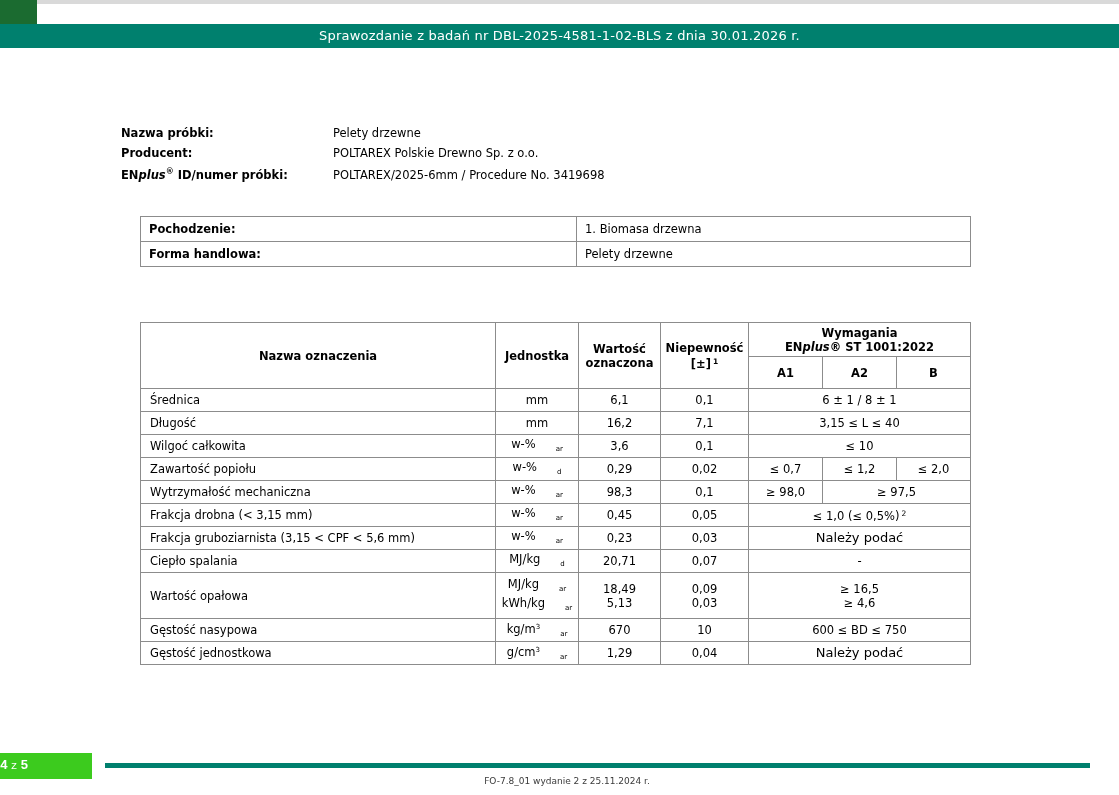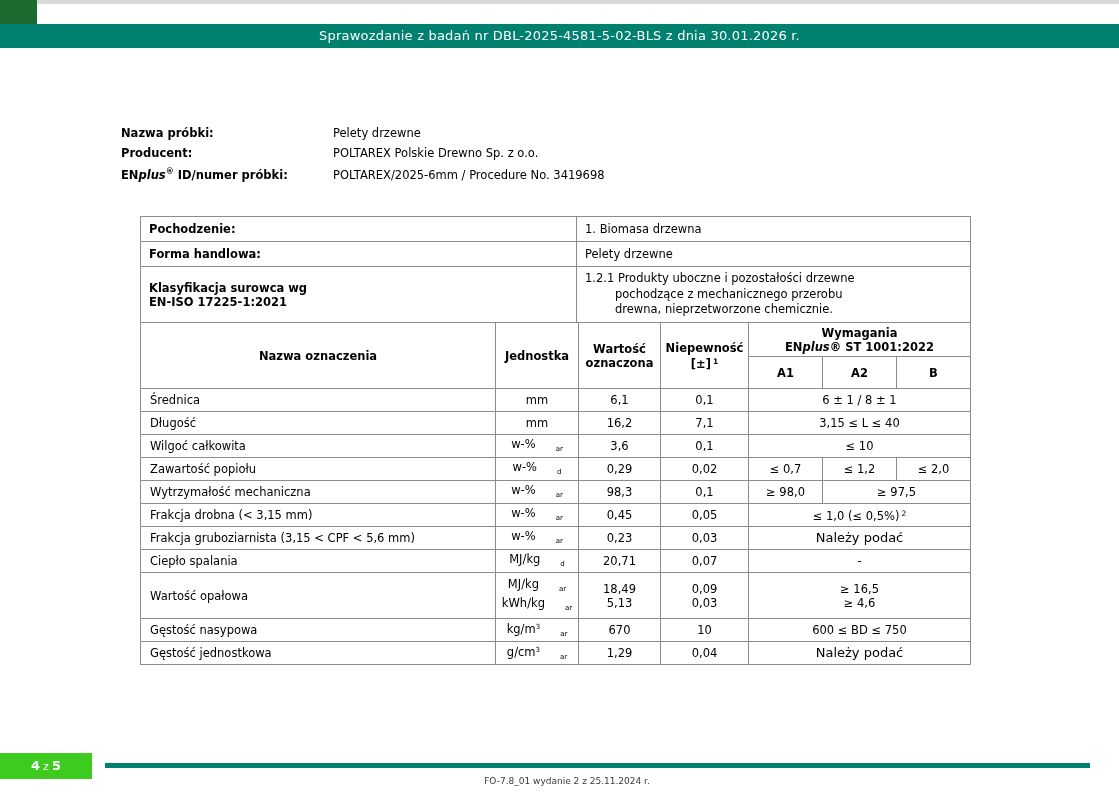--- a/index.html
+++ b/index.html
@@ -40,36 +40,36 @@
   .h2 { height:32px; }
   .c-name { text-align:left !important; padding-left:9px; }
   .mt-row { height:23px; }
   .mt-row-tall { height:46px; }
   .sb { font-size:7px; vertical-align:-3px; margin-left:20px; }
   .sp { font-size:7px; vertical-align:4px; }
   .sup-after { font-size:7.5px; vertical-align:4px; margin-left:2px; }
   .small-txt { font-size:13px; }
 
   .page-badge { position:absolute; left:0; top:753px; width:92px; height:26px; background:#3ccb1e;
-                color:#fff; text-align:center; line-height:26px; font-size:13px; font-weight:bold; }
+                color:#fff; text-align:left; line-height:26px; font-size:13px; font-weight:bold;font-family:Liberation Mono, monospace; }
   .page-badge .sep { font-weight:normal; font-size:11px; padding:0 3px; }
   .footer-line { position:absolute; left:105px; top:763px; width:985px; height:5px; background:#00806e; }
   .doc-code { position:absolute; left:17px; top:776px; width:1100px; text-align:center;
               font-size:9px; color:#3a3a3a; }
 </style>
 </head>
 <body>
 
 <div class="doc">
 
   <div class="top-strip"></div>
   <div class="corner-mark"></div>
 
   <div class="banner">
-    <span>Sprawozdanie z badań nr DBL-2025-4581-5-02-BLS z dnia 30.01.2026 r.</span>
+    <span>Sprawozdanie z badań nr DBL-2025-4581-1-02-BLS z dnia 30.01.2026 r.</span>
   </div>
 
 
   <div class="fields">
     <div class="field-row">
       <span class="field-label">Nazwa próbki:</span><span>Pelety drzewne</span>
     </div>
     <div class="field-row">
       <span class="field-label">Producent:</span><span>POLTAREX Polskie Drewno Sp. z o.o.</span>
     </div>
@@ -84,31 +84,20 @@
         <col style="width:394px">
       </colgroup>
     <tbody>
         <tr class="ih">
       <td class="info-label">Pochodzenie:</td>
       <td>1. Biomasa drzewna</td>
     </tr>
     <tr class="ih">
       <td class="info-label">Forma handlowa:</td>
       <td>Pelety drzewne</td>
-    </tr>
-    <tr class="ih3">
-      <td class="info-label">
-        <div>Klasyfikacja surowca wg</div>
-        <div>EN-ISO 17225-1:2021</div>
-      </td>
-      <td class="k-val">
-        <div>1.2.1 Produkty uboczne i pozostałości drzewne</div>
-        <div class="indent">pochodzące z mechanicznego przerobu</div>
-        <div class="indent">drewna, nieprzetworzone chemicznie.</div>
-      </td>
     </tr>
   </tbody>
     </table>
 
   <table class="main-table">
     <colgroup>
       <col style="width:355px">
         <col style="width:83px">
         <col style="width:82px">
       <col style="width:88px">

